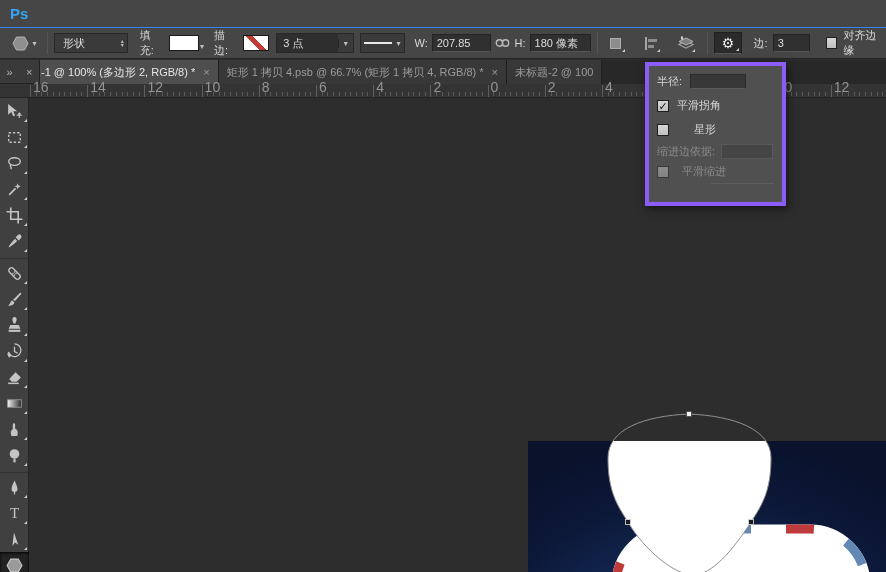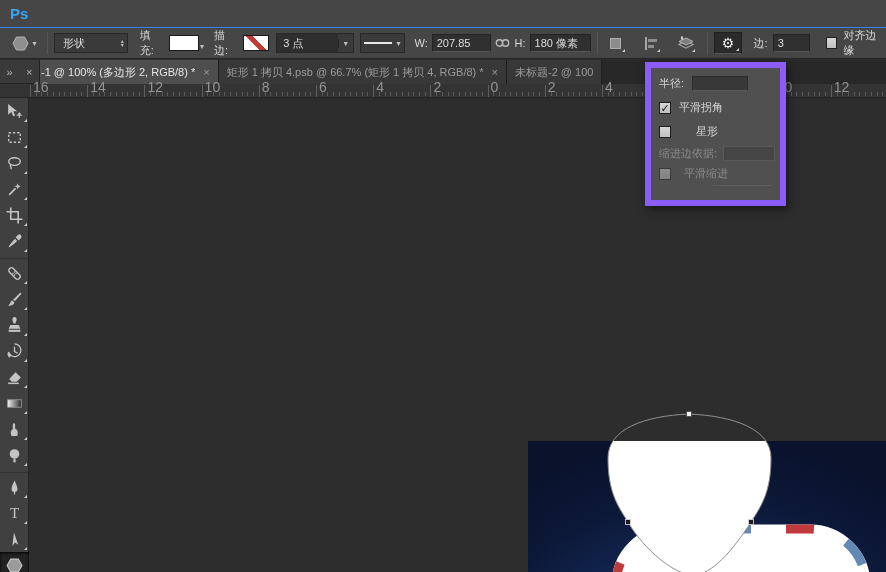--- a/index.html
+++ b/index.html
@@ -68,21 +68,21 @@
   .tool svg, .icon-btn svg { display:block; }
 
   
   #workspace { position:absolute; left:30px; top:98px; right:0; bottom:0; background:#2d2d2d; }
   #canvas { position:absolute; left:498px; top:343px; width:388px; height:229px; overflow:hidden;
     background:radial-gradient(ellipse 300px 240px at 45% 102%, #1f3e76 0%, #142a58 40%, #0c1838 75%, #0a122c 100%); }
   #path-overlay { position:absolute; left:0; top:0; width:886px; height:572px; pointer-events:none; }
 
   
   #gear-popup { position:absolute; left:645px; top:62px; width:141px; height:144px;
-    background:#505050; border:6px solid #8b5cf6; box-shadow:2px 3px 8px rgba(0,0,0,.55);
+    background:#505050; border:4px solid #8b5cf6; box-shadow:2px 3px 8px rgba(0,0,0,.55);
     font-size:11px; color:#d6d6d6; }
   .gp-row { position:absolute; left:8px; display:flex; align-items:center; }
   .gp-input { background:#383838; border:1px solid #2c2c2c; border-bottom-color:#5a5a5a; width:56px; height:15px; }
   .gp-input.dis { background:#454545; border-color:#585858; }
   .gp-label.dis { color:#8a8a8a; }
   .gp-sepline { position:absolute; left:62px; right:8px; top:117px; height:1px; background:#5e5e5e; }
 </style>
 </head>
 <body>
 

